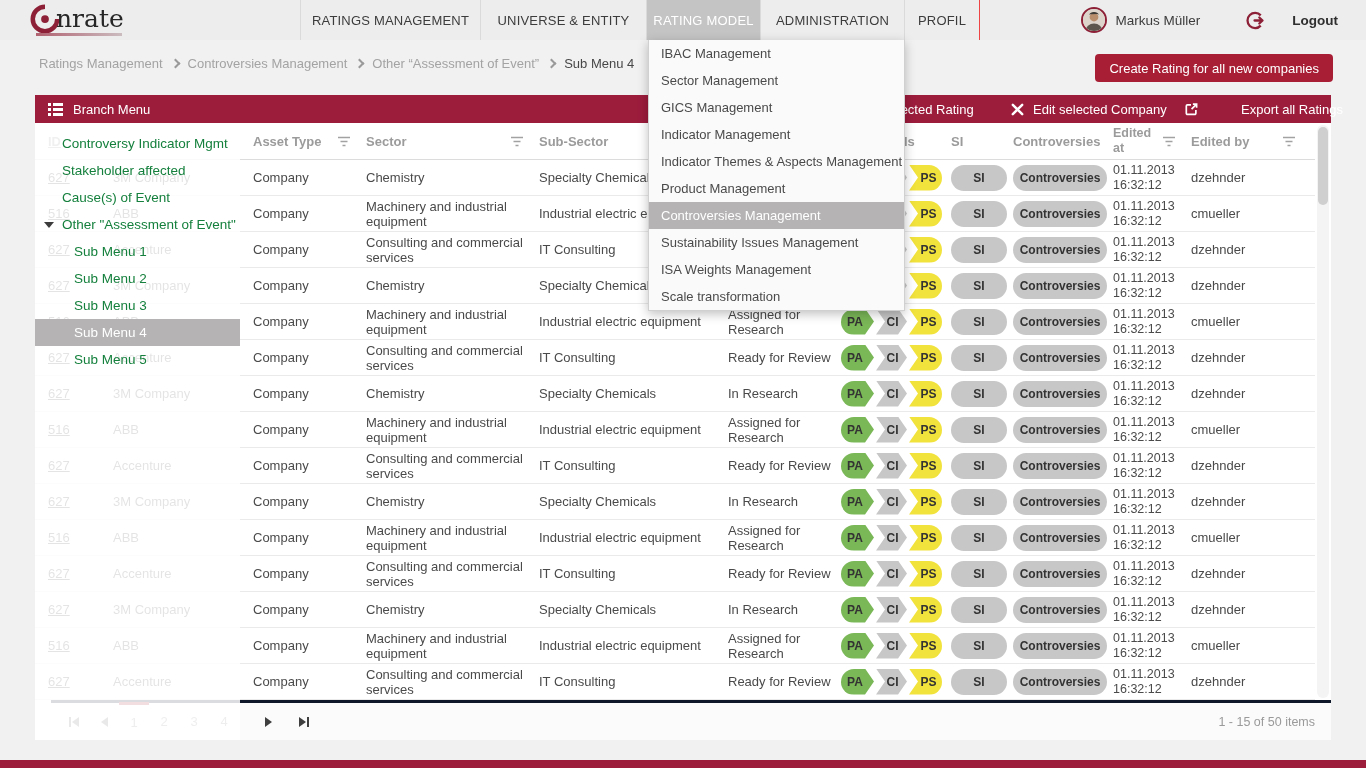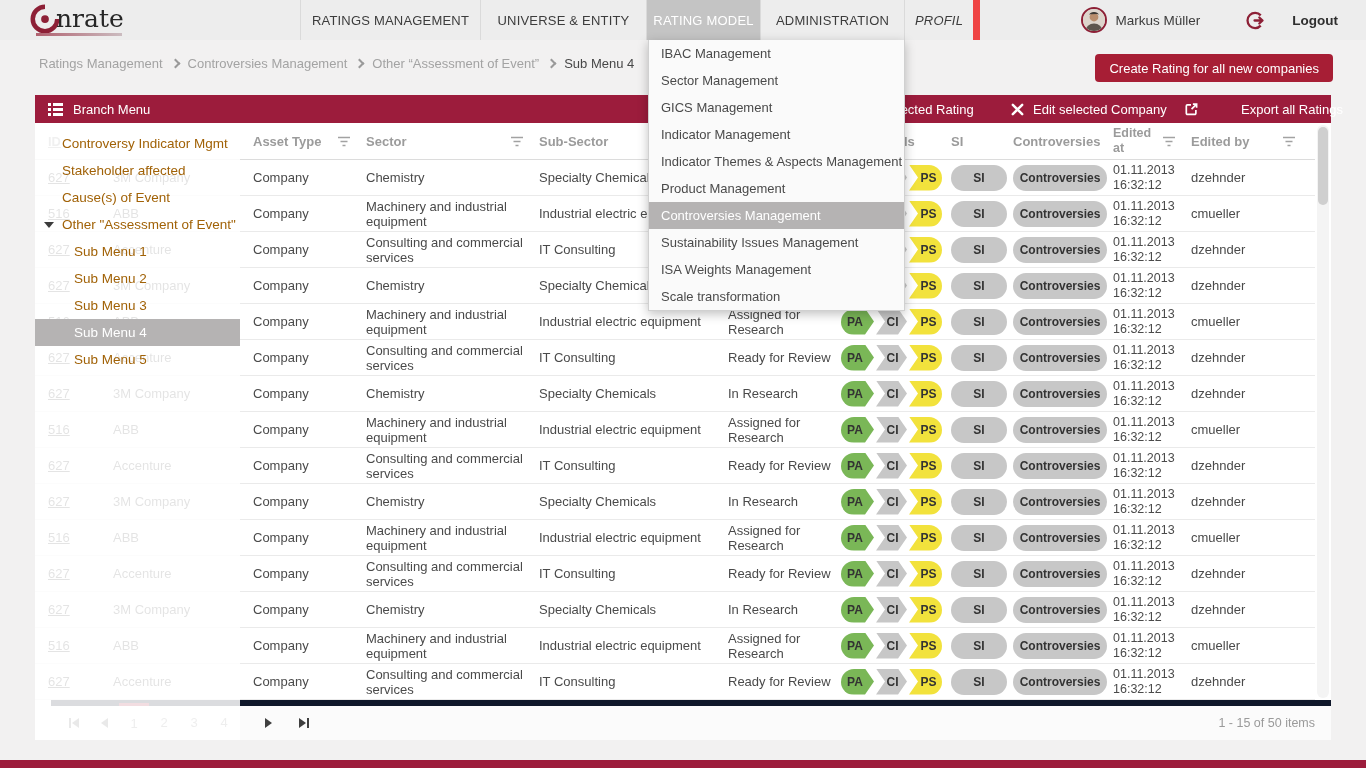--- a/index.html
+++ b/index.html
@@ -6,21 +6,21 @@
   html,body{width:1366px;height:768px;}
   body{position:relative;overflow:hidden;background:#f2f1f1;font-family:"Liberation Sans",sans-serif;}
 
   
   .topnav{position:absolute;top:0;left:0;right:0;height:40px;background:#ededed;z-index:10;}
   .brand{position:absolute;left:30px;top:4px;display:flex;align-items:flex-start;}
   .brand-text{font-family:"DejaVu Serif",serif;font-weight:400;font-size:25px;color:#262626;line-height:30px;margin-left:-4px;}
   .brand-tag{position:absolute;left:36px;top:33px;width:86px;height:3px;background:linear-gradient(90deg,#b0616f,#cbbcc0);}
   .nav-tabs{position:absolute;left:300px;top:0;height:40px;display:flex;}
   .tab{display:flex;align-items:center;justify-content:center;font-size:13px;color:#3c3c3c;border-left:1px solid #dadada;cursor:pointer;letter-spacing:.2px;}
-  .tab:last-child{border-right:7px solid #ef4444;font-style:italic;}
+  .tab:last-child{border-right:1px solid #ef4444;}
   .tab.active{background:#c4c4c4;color:#fff;}
   .user-area{position:absolute;right:28px;top:0;height:40px;display:flex;align-items:center;}
   .avatar{width:26px;height:26px;border-radius:50%;border:2px solid #8d2036;overflow:hidden;background:#e7e1da;flex:none;}
   .user-name{font-size:13.5px;color:#3c3c3c;margin-left:9px;margin-right:46px;}
   .logout{display:flex;align-items:center;gap:27px;background:none;border:none;font-family:inherit;font-size:13.5px;font-weight:700;color:#2e2e2e;cursor:pointer;}
 
   
   .breadcrumb{position:absolute;top:40px;left:35px;height:46px;display:flex;align-items:center;font-size:13px;color:#a3a3a3;}
   .crumb{margin:0 4px;}
   .crumb.current{color:#474747;}
@@ -56,41 +56,41 @@
   
   .seg{height:26px;line-height:26px;text-align:center;font-weight:700;font-size:12px;color:#333;flex:none;}
   .seg-pa{width:33px;background:#7ab757;border-radius:13px 0 0 13px;clip-path:polygon(0 0,calc(100% - 9px) 0,100% 50%,calc(100% - 9px) 100%,0 100%);padding-right:5px;}
   .seg-ci{width:31px;background:#c7c7c7;clip-path:polygon(0 0,calc(100% - 9px) 0,100% 50%,calc(100% - 9px) 100%,0 100%,9px 50%);margin-left:2px;padding:0 3px 0 5px;}
   .seg-ps{width:33px;background:#f2e23c;border-radius:0 13px 13px 0;clip-path:polygon(0 0,100% 0,100% 100%,0 100%,9px 50%);margin-left:2px;padding-left:6px;}
   .pill{background:#c7c7c7;border:none;border-radius:13px;height:26px;line-height:26px;font-family:inherit;font-weight:700;font-size:12px;color:#333;text-align:center;cursor:pointer;flex:none;}
   .pill-si{width:56px;}
   .pill-ctrv{width:94px;}
 
   
-  .pager{position:absolute;left:16px;right:0;bottom:0;height:40px;background:#fbfbfb;border-top:6px solid #0f172a;display:flex;align-items:center;font-size:13px;color:#8f8f8f;}
+  .pager{position:absolute;left:16px;right:0;bottom:0;height:40px;background:#fbfbfb;border-top:3px solid #0f172a;display:flex;align-items:center;font-size:13px;color:#8f8f8f;}
   .pg-btn{width:30px;height:40px;display:flex;align-items:center;justify-content:center;gap:1px;cursor:pointer;}
   .pg-btn:first-child{margin-left:8px;}
   .pg-num{width:30px;text-align:center;height:40px;line-height:40px;cursor:pointer;color:#8f8f8f;}
   .pg-num.current{border-top:3px solid #a71e35;line-height:36px;}
   .tri-l{width:0;height:0;border-top:5px solid transparent;border-bottom:5px solid transparent;border-right:7px solid #6f6f6f;}
   .tri-r{width:0;height:0;border-top:5px solid transparent;border-bottom:5px solid transparent;border-left:7px solid #3f3f3f;}
   .pbar-l{width:2px;height:10px;background:#6f6f6f;}
   .pbar-r{width:2px;height:10px;background:#3f3f3f;}
   #pgNext{margin-left:14px;}
   #pgLast{margin-left:6px;}
   .pg-info{margin-left:auto;margin-right:16px;font-size:12.5px;color:#9a9a9a;}
 
   
   .vscroll{position:absolute;right:2px;top:30px;bottom:42px;width:12px;background:#f4f4f4;border-radius:6px;z-index:4;}
   .vthumb{position:absolute;top:2px;left:1px;width:10px;height:78px;background:#cfcfcf;border-radius:5px;cursor:pointer;}
 
   
   .branch-overlay{position:absolute;left:0;top:28px;bottom:0;width:205px;background:rgba(255,255,255,.85);z-index:5;}
   .bm-list{padding-top:7px;}
-  .bm-item{height:27px;line-height:27px;font-size:13.5px;color:#a16207;padding-left:27px;position:relative;cursor:pointer;white-space:nowrap;}
+  .bm-item{height:27px;line-height:27px;font-size:13.5px;color:#15803d;padding-left:27px;position:relative;cursor:pointer;white-space:nowrap;}
   .bm-item.lvl1{padding-left:39px;}
   .bm-item.selected{background:#b5b3b3;color:#fff;}
   .bm-caret{position:absolute;left:9px;top:11px;width:0;height:0;border-left:5px solid transparent;border-right:5px solid transparent;border-top:6px solid #3c3c3c;}
 
   
   .dropdown{position:absolute;left:648px;top:40px;width:257px;background:#fafafa;border:1px solid #d0d0d0;border-top:none;box-shadow:0 3px 10px rgba(0,0,0,.25);z-index:50;}
   .dd-item{height:27px;line-height:27px;padding-left:12px;font-size:13px;color:#4a4a4a;cursor:pointer;white-space:nowrap;}
   .dd-item.selected{background:#b5b3b3;color:#fff;}
 
   .footer-bar{position:absolute;left:0;right:0;bottom:0;height:8px;background:#9c1c3c;z-index:60;}

